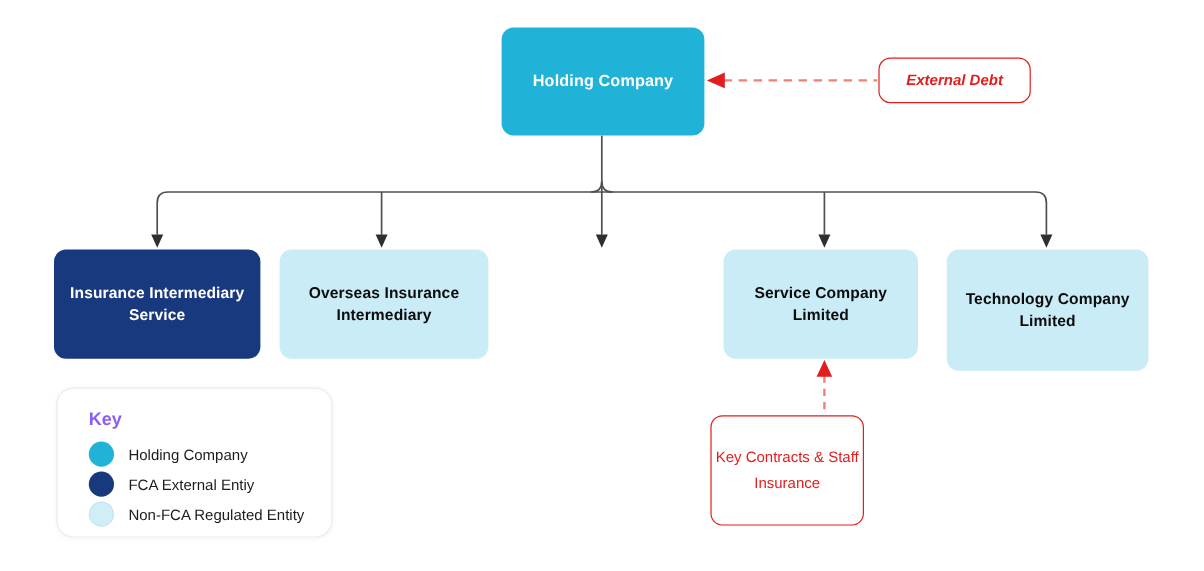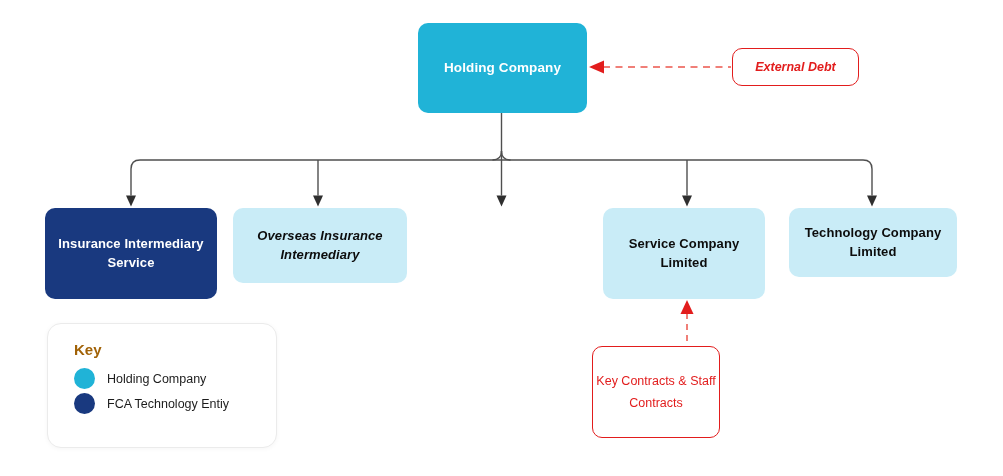--- a/index.html
+++ b/index.html
@@ -33,24 +33,24 @@
   }
   .node-root {
     left: 418px; top: 23px; width: 169px; height: 90px;
     background: #20b3d7;
     color: #ffffff;
     font-size: 13.5px;
   }
   .node-fca { background: #19397f; color: #ffffff; }
   .node-light { background: #c9ecf7; color: #0c0c0c; }
   .n1 { left: 45px;  top: 208px; width: 172px; height: 91px; }
-  .n2 { left: 233px; top: 208px; width: 174px; height: 75px; font-style: italic; }
+  .n2 { left: 233px; top: 208px; width: 174px; height: 91px; }
   .n3 { left: 415px; top: 208px; width: 172px; height: 91px; }
   .n4 { left: 603px; top: 208px; width: 162px; height: 91px; }
-  .n5 { left: 789px; top: 208px; width: 168px; height: 69px; }
+  .n5 { left: 789px; top: 208px; width: 168px; height: 101px; }
   .annotation {
     position: absolute;
     display: flex;
     flex-direction: column;
     align-items: center;
     justify-content: center;
     text-align: center;
     background: #ffffff;
     border: 1.6px solid #e21d1d;
     border-radius: 10px;
@@ -73,21 +73,21 @@
     left: 47px; top: 323px; width: 230px; height: 125px;
     background: #ffffff;
     border: 1px solid #ebebeb;
     border-radius: 14px;
     box-shadow: 0 1px 5px rgba(0,0,0,0.04);
     padding: 18px 0 0 26px;
   }
   .legend-title {
     font-size: 15px;
     font-weight: bold;
-    color: #a16207;
+    color: #8b5cf6;
     line-height: 15px;
   }
   .legend-items { margin-top: 11px; }
   .legend-item {
     display: flex;
     align-items: center;
     height: 21px;
     margin-bottom: 4px;
   }
   .dot {
@@ -153,30 +153,34 @@
   </div>
   <div class="node node-light n5">
     <span>Technology Company Limited</span>
   </div>
 
   <div class="annotation external-debt">
     <span>External Debt</span>
   </div>
   <div class="annotation key-contracts">
     <span>Key Contracts &amp; Staff</span>
-    <span>Contracts</span>
+    <span>Insurance</span>
   </div>
 
   <div class="legend">
     <div class="legend-title">Key</div>
     <div class="legend-items">
       <div class="legend-item">
         <span class="dot dot-0"></span>
         <span class="legend-label">Holding Company</span>
       </div>
       <div class="legend-item">
         <span class="dot dot-1"></span>
-        <span class="legend-label">FCA Technology Entiy</span>
+        <span class="legend-label">FCA External Entiy</span>
+      </div>
+      <div class="legend-item">
+        <span class="dot dot-2"></span>
+        <span class="legend-label">Non-FCA Regulated Entity</span>
       </div>
     </div>
   </div>
 
 </div>
 
 </body></html>

